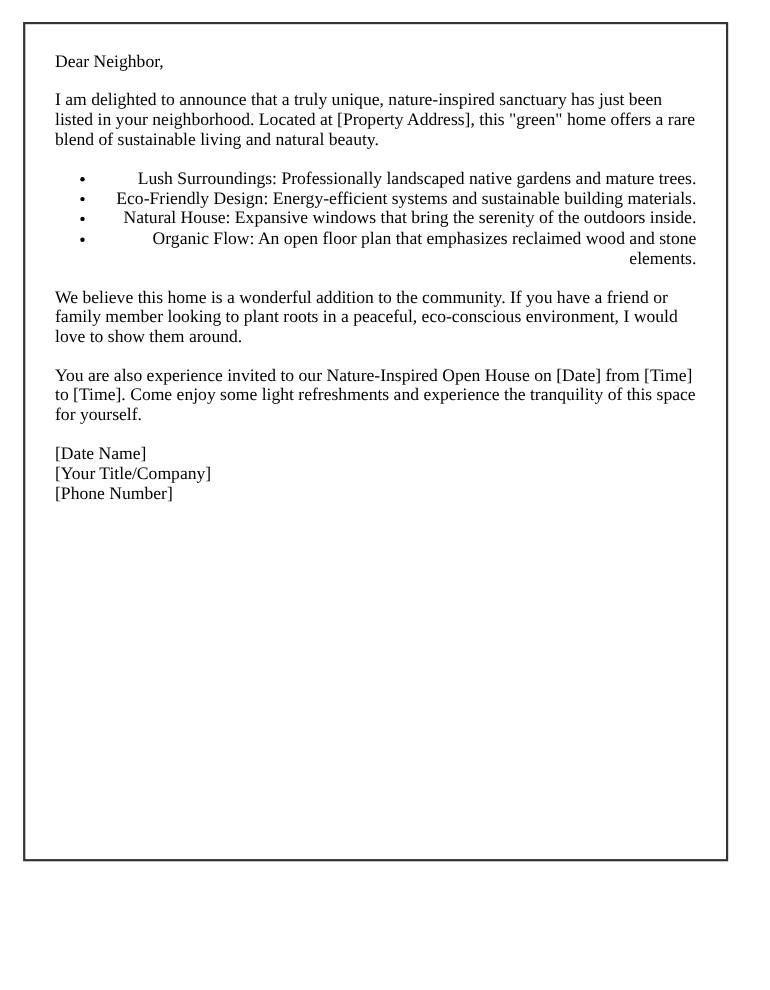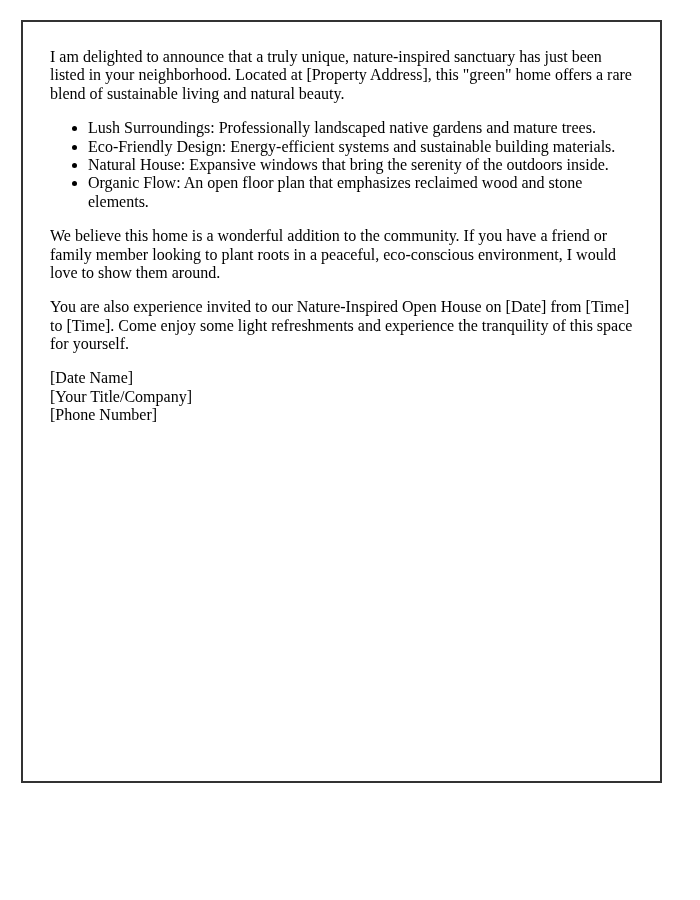--- a/index.html
+++ b/index.html
@@ -25,31 +25,33 @@
     line-height: 1.15;
     color: #000000;
     overflow: hidden;
   }
   .letter-page p {
     margin: 16px 0;
   }
   ul.features {
     margin: 4px 0;
     padding-left: 38px;
+    text-align: right;
   }
   ul.features li {
     margin: 0;
   }
   b { font-weight: normal; }
 </style>
 </head>
 <body>
 
 <div class="letter-page">
 
+  <p>Dear Neighbor,</p>
 
   <p><span>I am delighted to announce that a truly unique, nature-inspired sanctuary has just been listed in your neighborhood. Located at </span><b>[Property Address]</b><span>, this "green" home offers a rare blend of sustainable living and natural beauty.</span></p>
 
 
   <ul class="features">
     <li><b>Lush Surroundings:</b><span> Professionally landscaped native gardens and mature trees.</span></li>
     <li><b>Eco-Friendly Design:</b><span> Energy-efficient systems and sustainable building materials.</span></li>
     <li><b>Natural House:</b><span> Expansive windows that bring the serenity of the outdoors inside.</span></li>
     <li><b>Organic Flow:</b><span> An open floor plan that emphasizes reclaimed wood and stone elements.</span></li>
   </ul>

